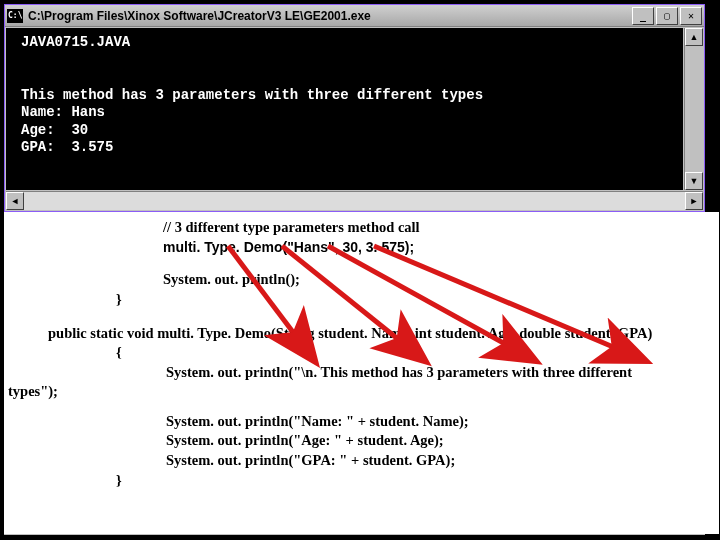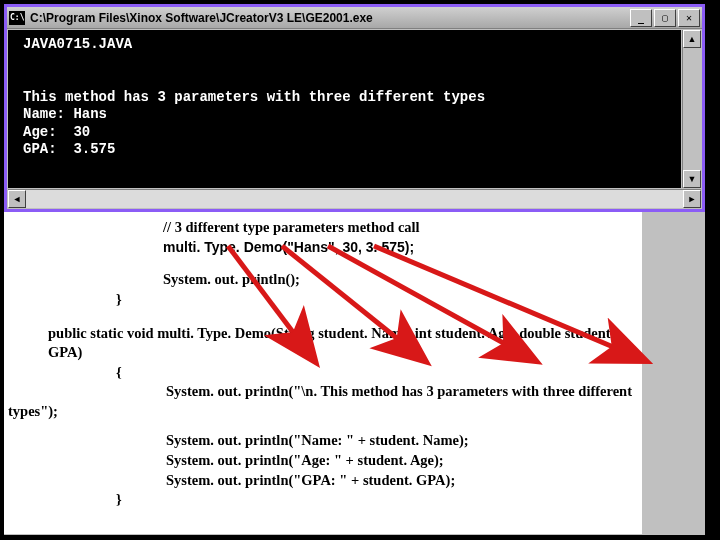--- a/index.html
+++ b/index.html
@@ -19,21 +19,21 @@
     height: 535px;
     border: 2px solid #000;
     background: #c0c0c0;
   }
   .console-window {
     position: absolute;
     left: 0;
     top: 0;
     width: 701px;
     height: 208px;
-    border: 3px solid #8b5cf6;
+    border: 1px solid #8b5cf6;
     background: #c0c0c0;
   }
   .titlebar {
     height: 22px;
     background: linear-gradient(to bottom, #d0d0d0, #a8a8a8);
     border-bottom: 1px solid #808080;
     display: flex;
     align-items: center;
     padding: 0 2px;
     font-family: "Arial", sans-serif;
@@ -119,21 +119,21 @@
     font-size: 9px;
   }
   .vscroll .scroll-btn { position: absolute; left: 0; }
   .vscroll .scroll-btn.up { top: 0; }
   .vscroll .scroll-btn.dn { bottom: 0; }
   .hscroll .track { flex: 1; background: #dcdcdc; }
   .code-area {
     position: absolute;
     left: 0;
     top: 208px;
-    width: 638px;
+    width: 715px;
     height: 322px;
     background: #fff;
     padding: 6px 4px 6px 4px;
     font-family: "Times New Roman", serif;
     font-size: 14.5px;
     line-height: 1.35;
     color: #000;
   }
   .code-area .indent0 { padding-left: 0; }
   .code-area .indent1 { padding-left: 155px; }

